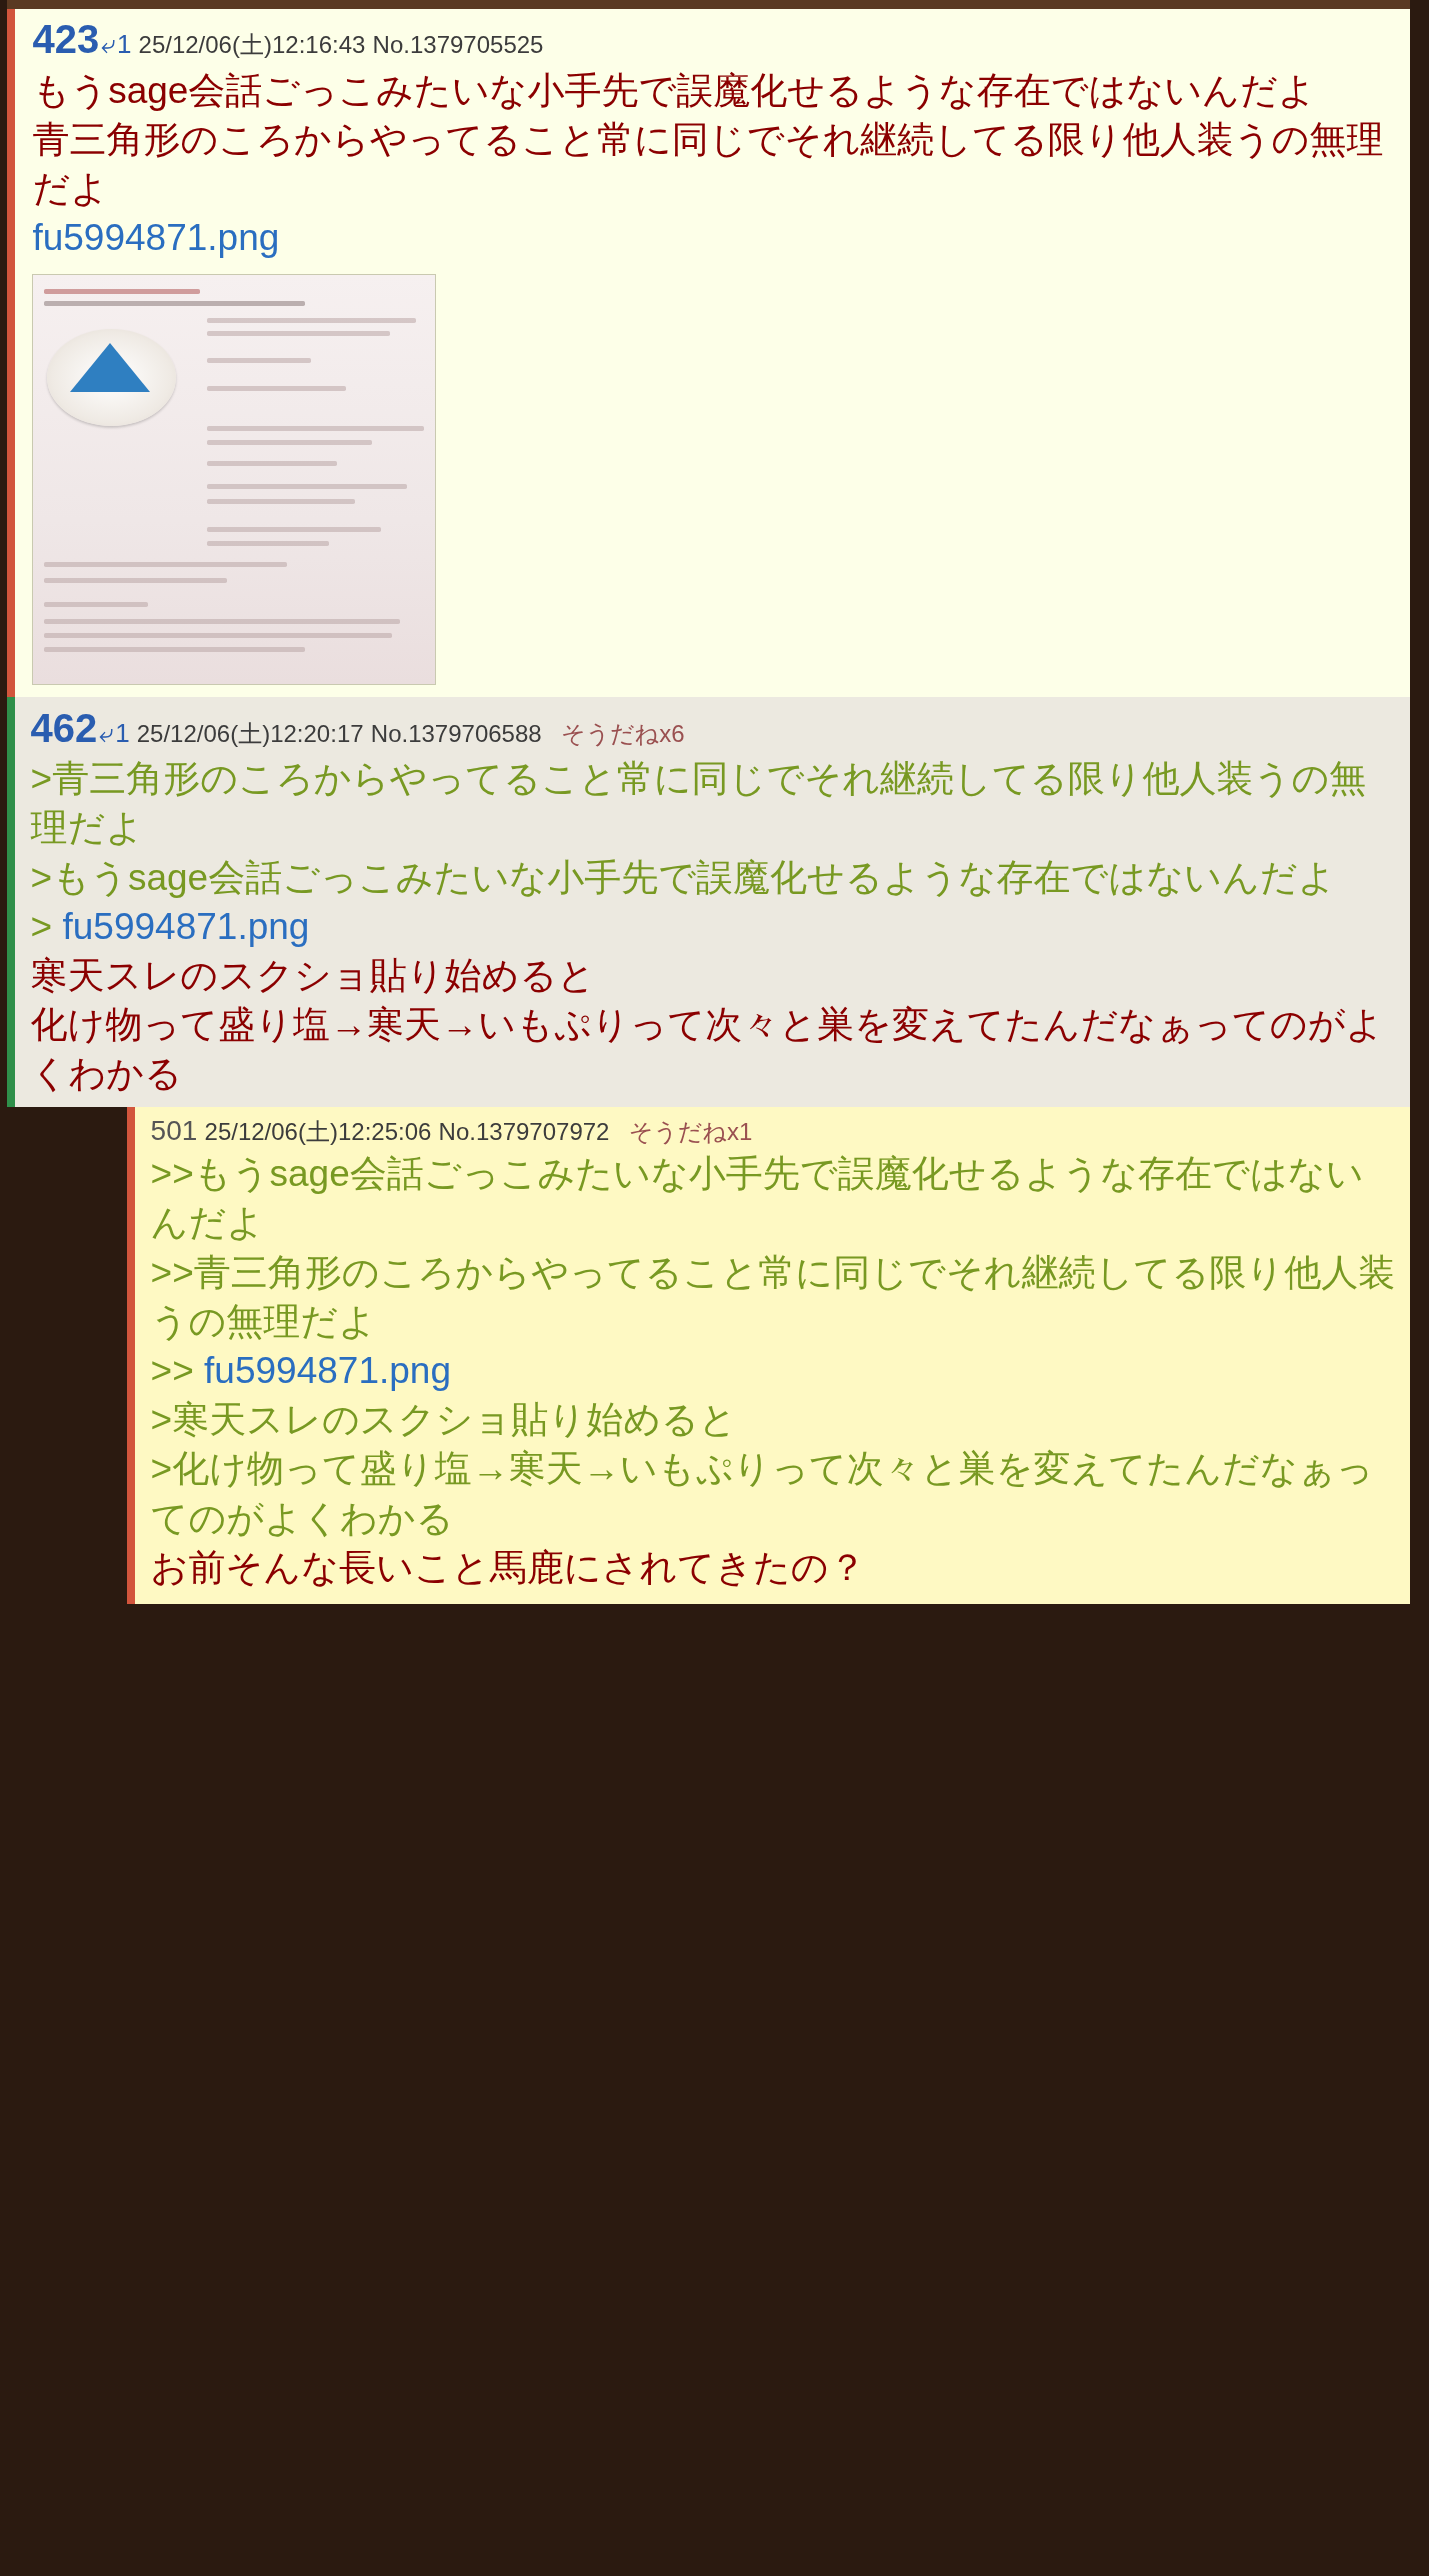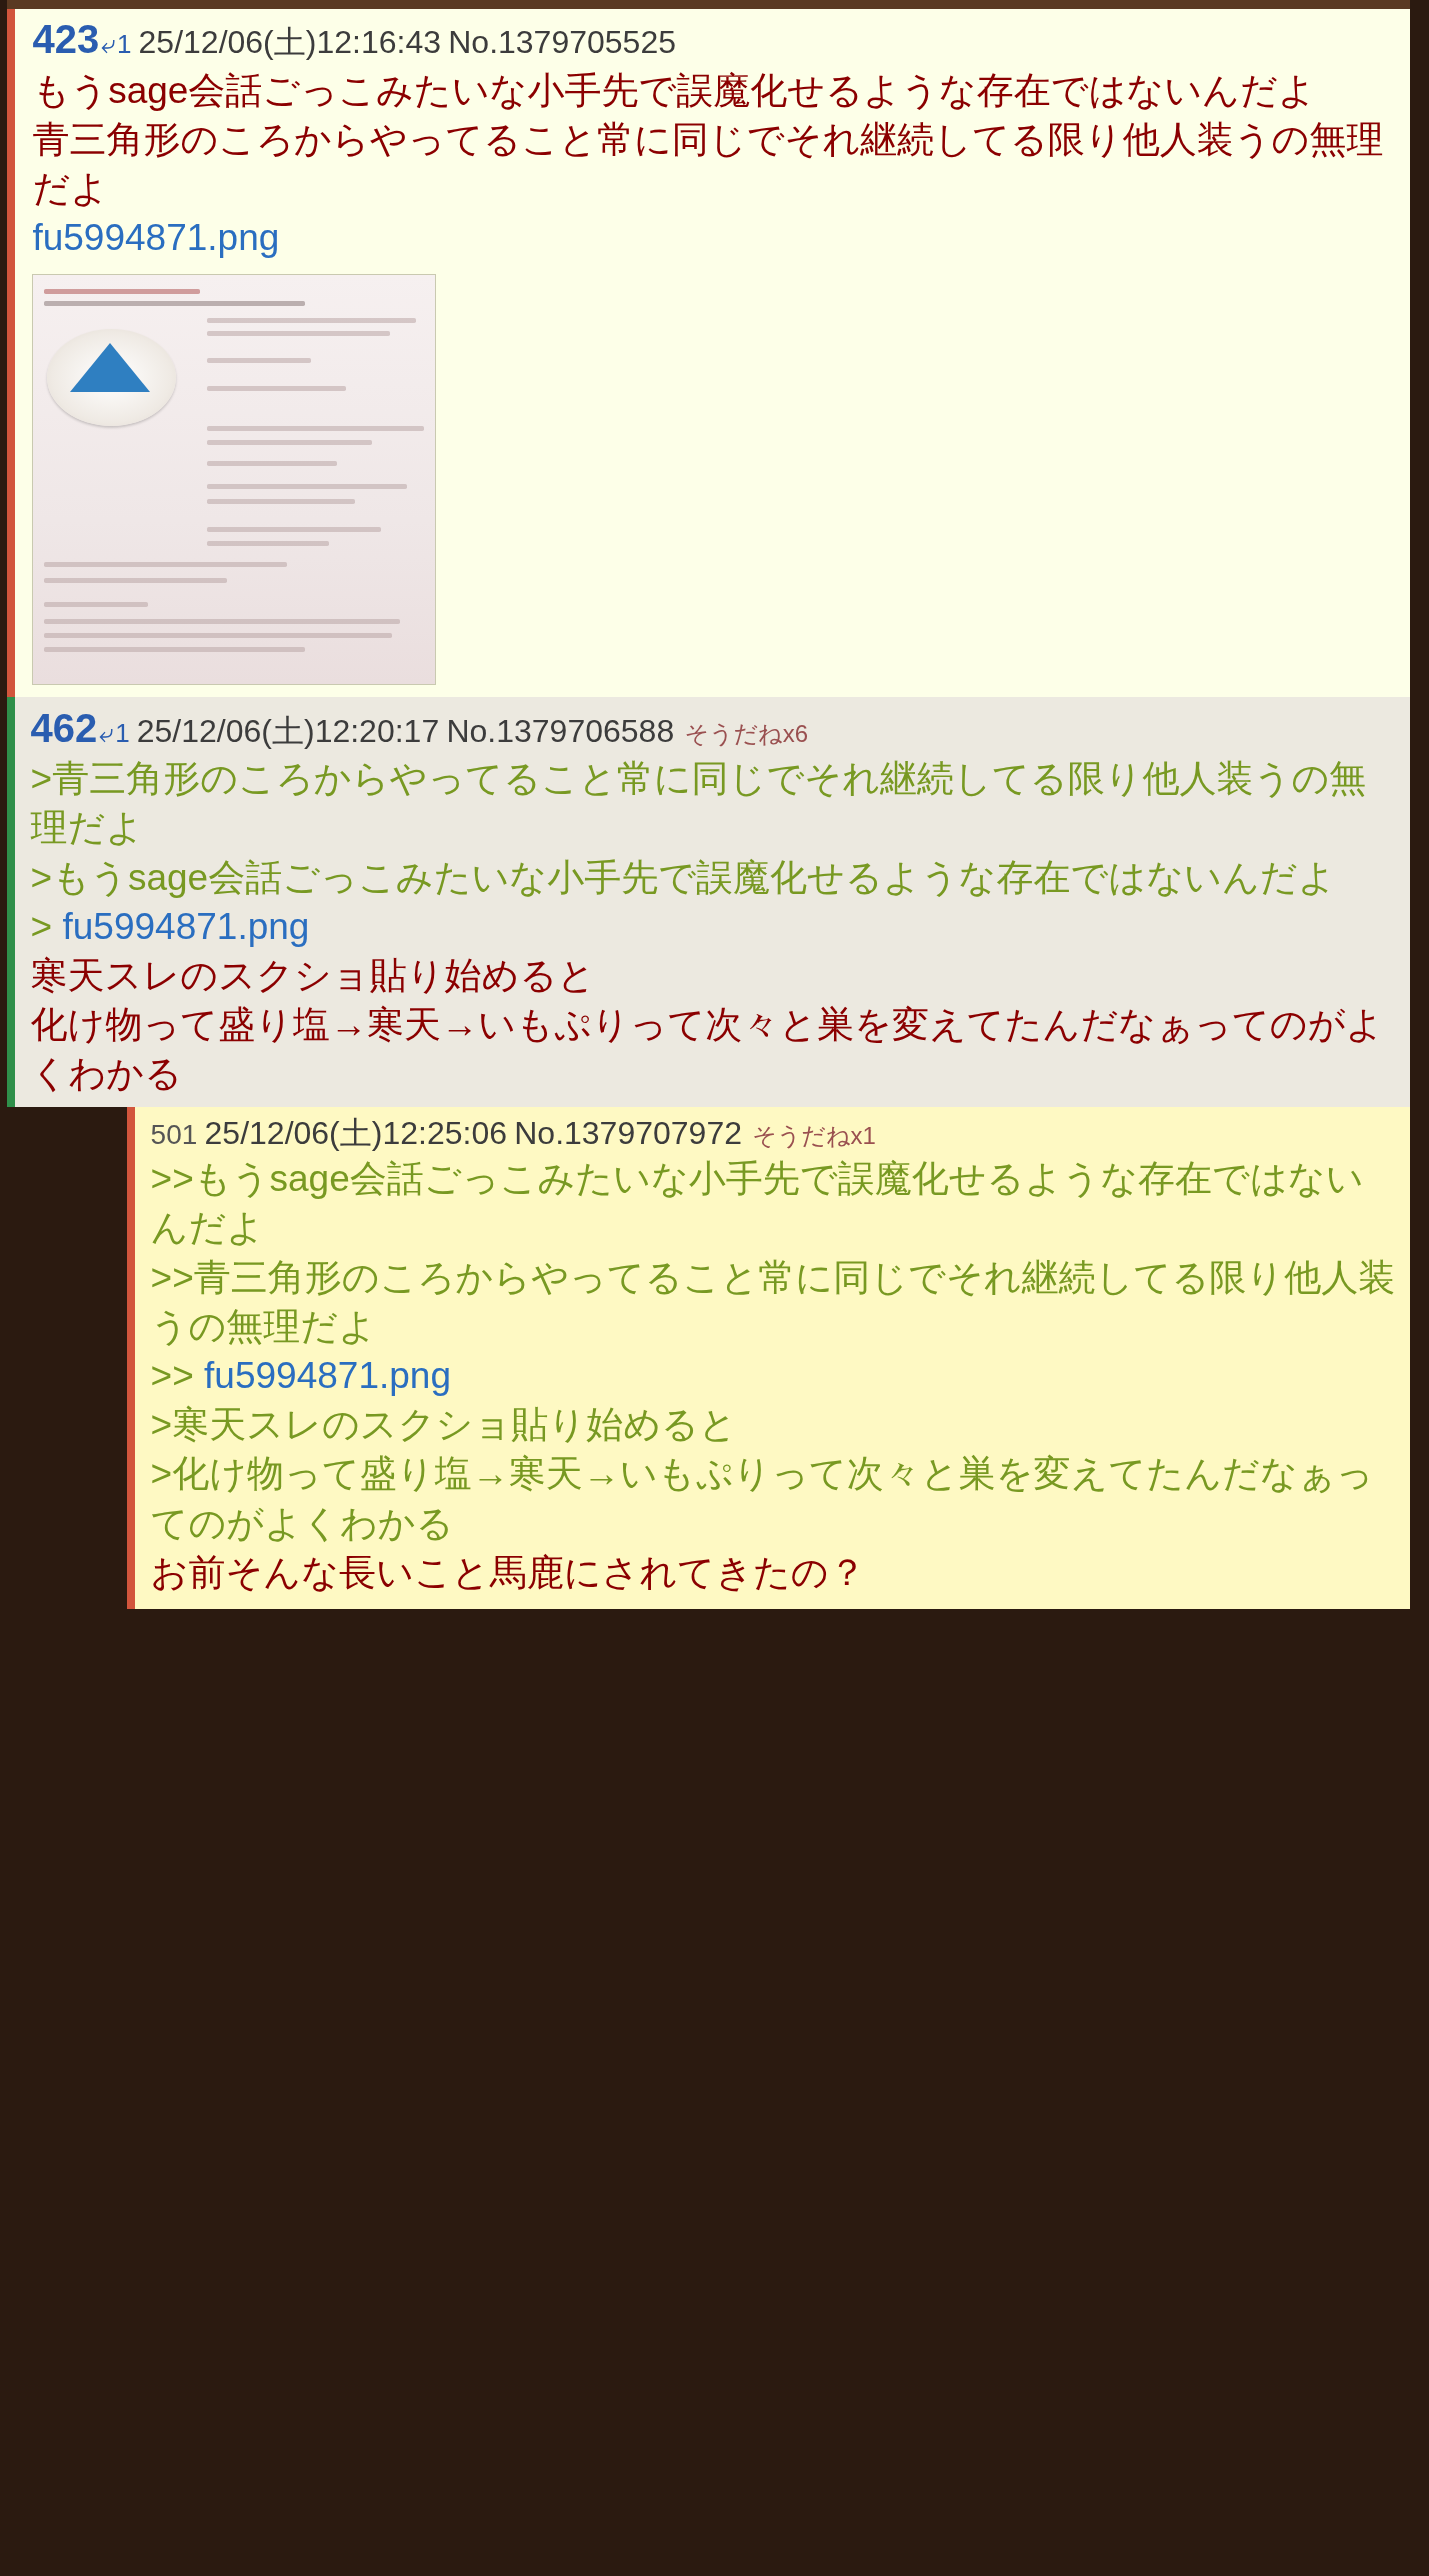--- a/index.html
+++ b/index.html
@@ -50,26 +50,26 @@
     transform: scaleX(-1);
     margin: 0 1.7px 0 1.7px;
   }
   .reply-count {
     color: #2a5db0;
     font-size: 26px;
     margin-right: 7px;
   }
   .meta {
     color: #3c3c3c;
-    font-size: 32px;
+    font-size: 24px;
   }
   .sodane {
     color: #9a5050;
     font-size: 24px;
-    margin-left: 3px;
+    margin-left: 12px;
   }
   .post-body {
     font-size: 37px;
     line-height: 1.33;
     color: #8b0000;
     word-break: break-word;
   }
   .quote {
     color: #789922;
   }

